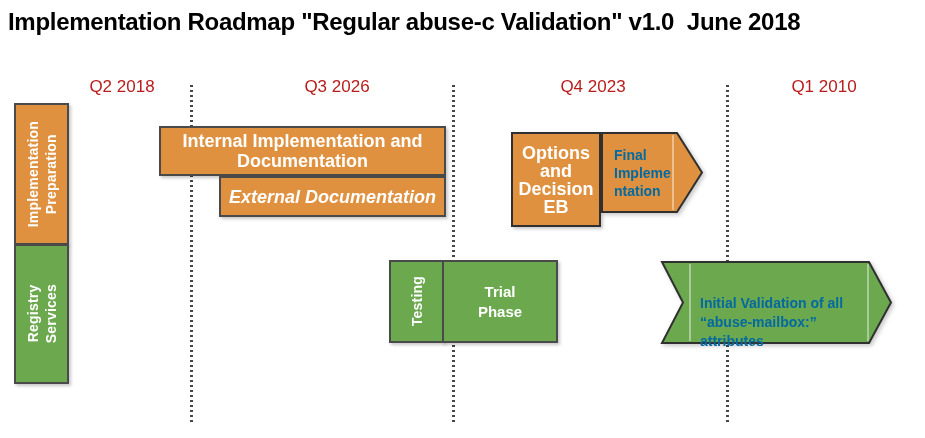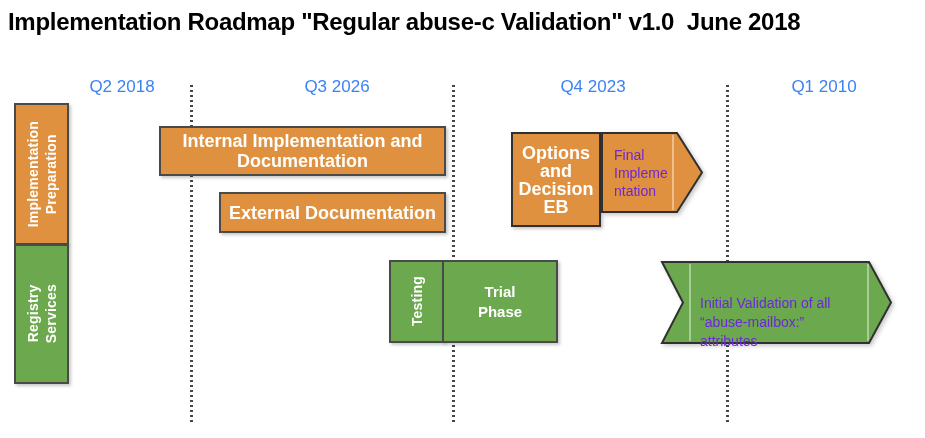--- a/index.html
+++ b/index.html
@@ -10,21 +10,21 @@
     font-family: "Liberation Sans", sans-serif;
     overflow: hidden;
   }
   .title {
     position: absolute; left: 8px; top: 8px;
     font-size: 24px; font-weight: bold; color: #000;
     white-space: pre; letter-spacing: -0.3px;
   }
   .qlabel {
     position: absolute; top: 77px;
-    font-size: 17px; color: #3b82f6;
+    font-size: 17px; color: #b91c1c;
     transform: translateX(-50%);
     white-space: nowrap;
   }
   .vline {
     position: absolute; top: 85px; height: 339px; width: 3px;
     background: repeating-linear-gradient(to bottom, #454545 0px, #454545 2px, transparent 2px, transparent 5px);
   }
   .lane, .task {
     position: absolute; box-sizing: border-box;
     display: flex; align-items: center; justify-content: center;
@@ -41,21 +41,21 @@
     font-weight: bold; color: #fff;
     font-size: 14px; line-height: 18px; letter-spacing: 0.2px;
   }
   .tasktext { font-size: 18px; line-height: 20px; }
   .arrowwrap { position: absolute; }
   .arrowwrap svg { position: absolute; left: 0; top: 0; overflow: visible;
     filter: drop-shadow(2px 2px 2px rgba(0,0,0,0.22)); }
   .arrowtext {
     position: absolute; top: 0; bottom: 0;
     display: flex; align-items: center;
-    color: #6d28d9; font-weight: normal;
+    color: #0369a1; font-weight: bold;
     white-space: pre-line; text-align: left;
     font-size: 14px; line-height: 19px;
   }
 </style>
 </head>
 <body>
 
 <div class="canvas">
 
   <div class="title">Implementation Roadmap "Regular abuse-c Validation" v1.0  June 2018</div>
@@ -74,21 +74,21 @@
 Preparation</span>
   </div>
   <div class="lane green" style="left:14px; top:244px; width:55px; height:140px;">
     <span class="vtext">Registry
 Services</span>
   </div>
 
   <div class="task orange tasktext" style="left:159px; top:126px; width:287px; height:50px;">Internal Implementation and
 Documentation</div>
 
-  <div class="task orange tasktext" style="left:219px; top:192px; width:227px; height:41px;">External Documentation</div>
+  <div class="task orange tasktext" style="left:219px; top:176px; width:227px; height:41px;font-style:italic;">External Documentation</div>
 
   <div class="task orange tasktext darkborder" style="left:511px; top:132px; width:90px; height:95px; line-height:18px;">Options
 and
 Decision
 EB</div>
 
   <div class="arrowwrap" style="left:601px; top:132px; width:102px; height:81px;">
     <svg width="102" height="81" viewBox="0 0 102 81">
       <polygon points="1,1 76,1 101,40.5 76,80 1,80" fill="#E0913F" stroke="#303030" stroke-width="2"></polygon>
       <line x1="72" y1="3" x2="72" y2="78" stroke="rgba(255,255,255,0.55)" stroke-width="1.5"></line>

